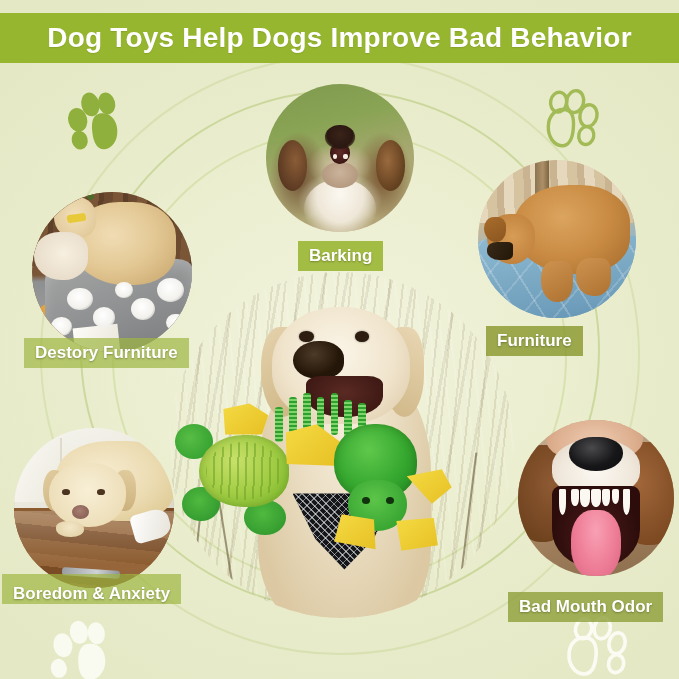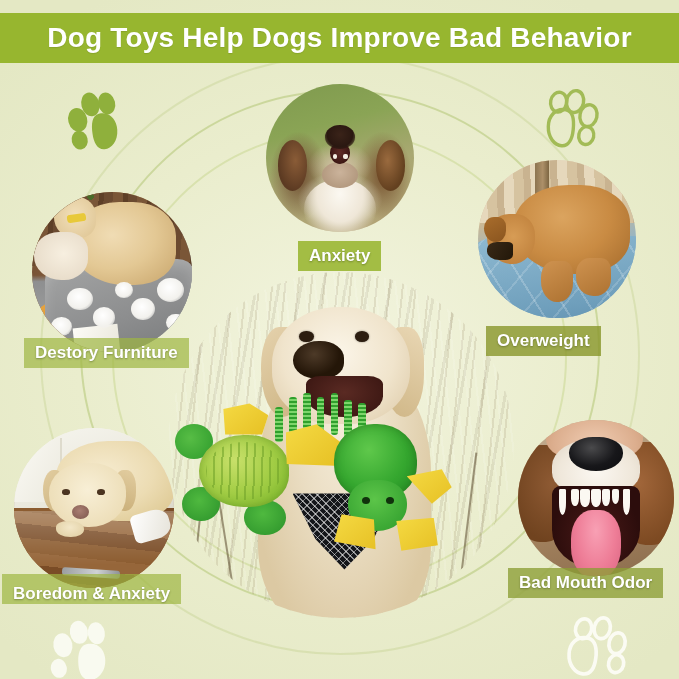--- a/index.html
+++ b/index.html
@@ -387,21 +387,21 @@
       <div class="bark-ear r"></div>
       <div class="bark-ruff"></div>
       <div class="bark-chin"></div>
       <div class="bark-mouth"></div>
       <div class="bark-tooth" style="left:45%;top:47%;"></div>
       <div class="bark-tooth" style="left:52%;top:47%;"></div>
       <div class="bark-muzzle"></div>
     </div>
   </div>
   <div class="badge lime" style="left:298px;top:241px;">
-    <span>Anxiety</span>
+    <span>Barking</span>
   </div>
 
   <div class="circle" style="left:32px;top:192px;width:160px;height:160px;">
     <div class="photo ph-destroy">
       <div class="dz-floor"></div>
       <div class="dz-plant"></div>
       <div class="dz-orange"></div>
       <div class="dz-cushion"></div>
       <div class="dz-dogbig"></div>
       <div class="dz-head"></div>
@@ -428,21 +428,21 @@
       <div class="ov-mat"></div>
       <div class="ov-body"></div>
       <div class="ov-leg" style="left:40%;top:64%;width:20%;height:26%;"></div>
       <div class="ov-leg" style="left:62%;top:62%;width:22%;height:24%;"></div>
       <div class="ov-head"></div>
       <div class="ov-ear"></div>
       <div class="ov-snout"></div>
     </div>
   </div>
   <div class="badge olive" style="left:486px;top:326px;">
-    <span>Overweight</span>
+    <span>Furniture</span>
   </div>
 
   <div class="circle" style="left:14px;top:428px;width:160px;height:160px;">
     <div class="photo ph-bore">
       <div class="bo-wall"></div>
       <div class="bo-cab"></div>
       <div class="bo-floor"></div>
       <div class="bo-gloss"></div>
       <div class="bo-body"></div>
       <div class="bo-ear l"></div>
@@ -473,17 +473,17 @@
       <div class="od-tongue"></div>
       <div class="od-fang" style="left:26%;top:44%;"></div>
       <div class="od-tooth" style="left:34%;top:44%;width:5%;height:11%;"></div>
       <div class="od-tooth" style="left:40%;top:44%;width:6%;height:12%;"></div>
       <div class="od-tooth" style="left:47%;top:44%;width:6%;height:12%;"></div>
       <div class="od-tooth" style="left:54%;top:44%;width:5%;height:11%;"></div>
       <div class="od-tooth" style="left:60%;top:44%;width:5%;height:10%;"></div>
       <div class="od-fang" style="left:67%;top:44%;"></div>
     </div>
   </div>
-  <div class="badge olive2" style="left:508px;top:568px;">
+  <div class="badge olive2" style="left:508px;top:592px;">
     <span>Bad Mouth Odor</span>
   </div>
 
 </div>
 
 </body></html>

